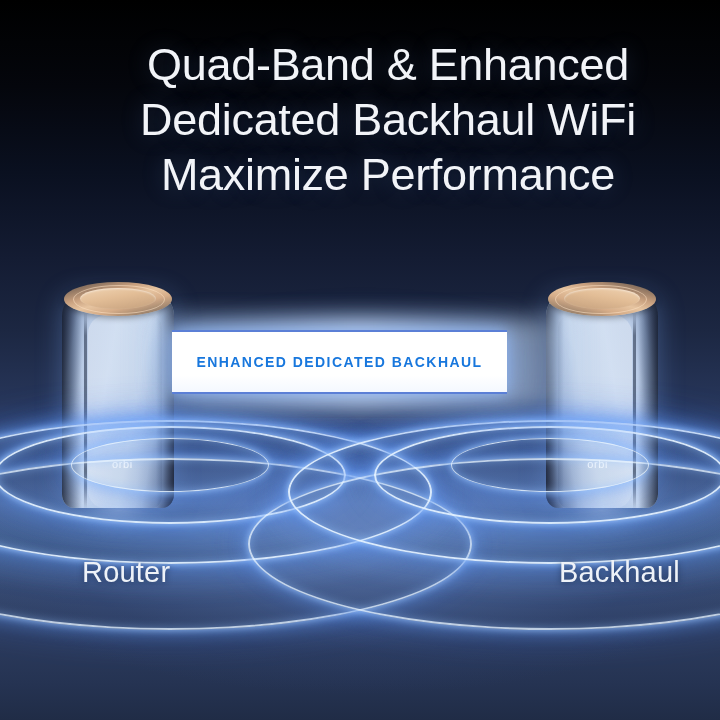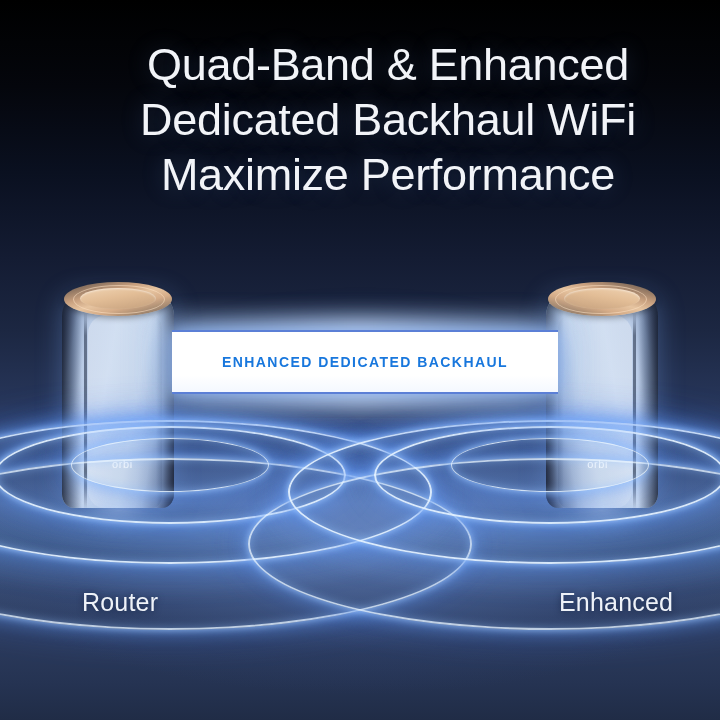--- a/index.html
+++ b/index.html
@@ -255,21 +255,21 @@
         rgba(205,228,255,0.55) 14%,
         rgba(235,245,255,0.75) 50%,
         rgba(205,228,255,0.55) 86%,
         rgba(185,215,255,0.0) 100%);
     filter: blur(11px);
     pointer-events: none;
   }
   .banner {
     position: absolute;
     left: 172px; top: 330px;
-    width: 386px; height: 64px;
+    width: 335px; height: 64px;
     background: linear-gradient(to bottom, #ffffff 0%, #ffffff 72%, #f4f8ff 100%);
     border-top: 2px solid #5b7fd6;
     border-bottom: 2px solid #5b7fd6;
     box-shadow:
       0 0 14px rgba(150,190,255,0.75),
       0 0 34px rgba(110,160,240,0.45);
     display: flex;
     flex-direction: column;
     align-items: center;
     justify-content: center;
@@ -281,23 +281,23 @@
     font-size: 14px;
     font-weight: 700;
     letter-spacing: 1.45px;
     line-height: 1.62;
     white-space: nowrap;
   }
 
   
   .label {
     position: absolute;
-    top: 588px;
+    top: 556px;
     color: #eef2f8;
-    font-size: 25px;
+    font-size: 29px;
     font-weight: 400;
     letter-spacing: 0.2px;
     text-shadow: 0 1px 6px rgba(10,20,45,0.55);
   }
   .label.router    { left: 82px; }
   .label.satellite { left: 559px; }
 </style>
 </head>
 <body>
 
@@ -357,15 +357,15 @@
     <div class="ring r1"></div>
   </div>
 
   <div class="glow-center"></div>
   <div class="banner-glow"></div>
   <div class="banner">
     <div class="banner-line">ENHANCED DEDICATED BACKHAUL</div>
   </div>
 
   <div class="label router">Router</div>
-  <div class="label satellite">Enhanced</div>
+  <div class="label satellite">Backhaul</div>
 
 </div>
 
 </body></html>

